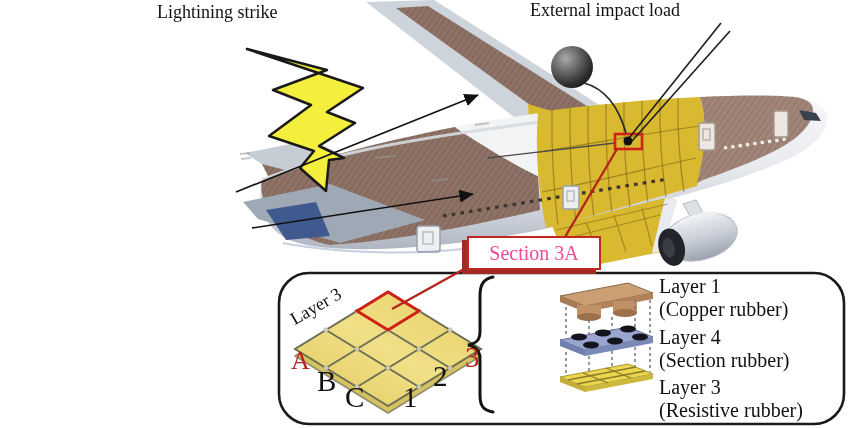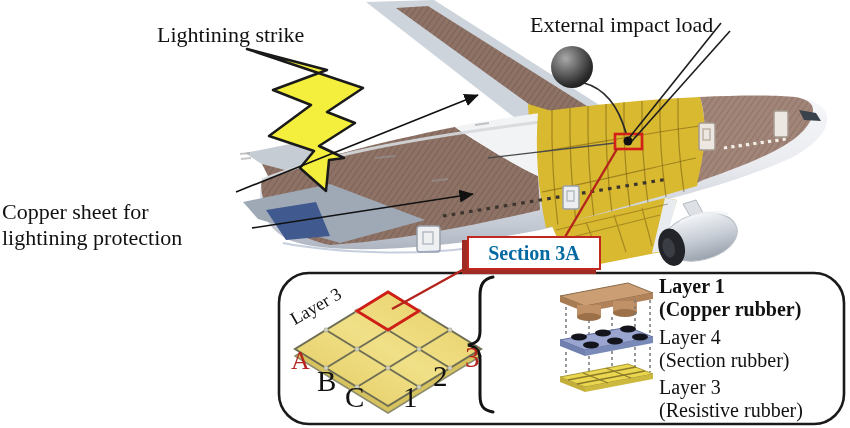--- a/index.html
+++ b/index.html
@@ -2,39 +2,39 @@
 <html><head>
 <meta charset="utf-8">
 <style>
   html,body { margin:0; padding:0; background:#fff; }
   .stage {
     position:relative; width:850px; height:428px; background:#ffffff;
     font-family:"Liberation Serif", serif; color:#111; overflow:hidden;
   }
   .stage svg { position:absolute; left:0; top:0; }
   .lbl { position:absolute; white-space:nowrap; line-height:1.15; }
-  .lbl-lightning { left:157px; top:22px; font-size:22px; }
-  .lbl-impact { left:530px; top:12px; font-size:22px; }
+  .lbl-lightning { left:157px; top:2px; font-size:18px; }
+  .lbl-impact { left:530px; top:0px; font-size:18px; }
   .lbl-copper { left:2px; top:199px; font-size:22px; line-height:26px; white-space:normal; width:210px; }
   .section-box {
     position:absolute; left:467px; top:236px; width:130px; height:30px;
     background:#ffffff; border:2px solid #c0271f; box-shadow:-5px 4px 0 #9e2b24;
-    color:#0369a1; font-size:20px; text-align:center; line-height:30px;font-weight:bold;
+    color:#ec4899; font-size:20px; text-align:center; line-height:30px;
   }
   .lbl-layer3grid { left:292px; top:310px; font-size:18px; transform:rotate(-30deg); transform-origin:0 50%; }
   .grid-lab { position:absolute; font-size:29px; }
   .grid-lab.red { color:#b3241c; }
   .lab-A { left:291px; top:346px; font-size:26px; }
   .lab-B { left:317px; top:365px; }
   .lab-C { left:345px; top:381px; }
   .lab-1 { left:403px; top:381px; }
   .lab-2 { left:433px; top:360px; }
   .lab-3 { left:465px; top:341px; }
   .legend-block { position:absolute; left:659px; font-size:20px; line-height:23px; }
-  .legend-1 { top:275px;font-weight:bold; }
+  .legend-1 { top:275px; }
   .legend-2 { top:326px; }
   .legend-3 { top:376px; }
 </style>
 </head>
 <body>
 
 <div class="stage">
 
 <svg width="850" height="428" viewBox="0 0 850 428">
   <defs>
@@ -251,24 +251,20 @@
           <line x1="568" y1="380" x2="636" y2="367"></line>
               <line x1="577" y1="384" x2="645" y2="371"></line>
         </g>
       </g>
     </g>
   </g>
 </svg>
 
 <div class="lbl lbl-lightning">Lightining strike</div>
 <div class="lbl lbl-impact">External impact load</div>
-<div class="lbl lbl-copper">
-  <span>Copper sheet for</span><br>
-  <span>lightining protection</span>
-</div>
 
 <div class="section-box">Section 3A</div>
 
 <div class="lbl lbl-layer3grid">Layer 3</div>
 <div class="grid-lab lab-A red">A</div>
 <div class="grid-lab lab-B">B</div>
 <div class="grid-lab lab-C">C</div>
 <div class="grid-lab lab-1">1</div>
 <div class="grid-lab lab-2">2</div>
 <div class="grid-lab lab-3 red">3</div>

